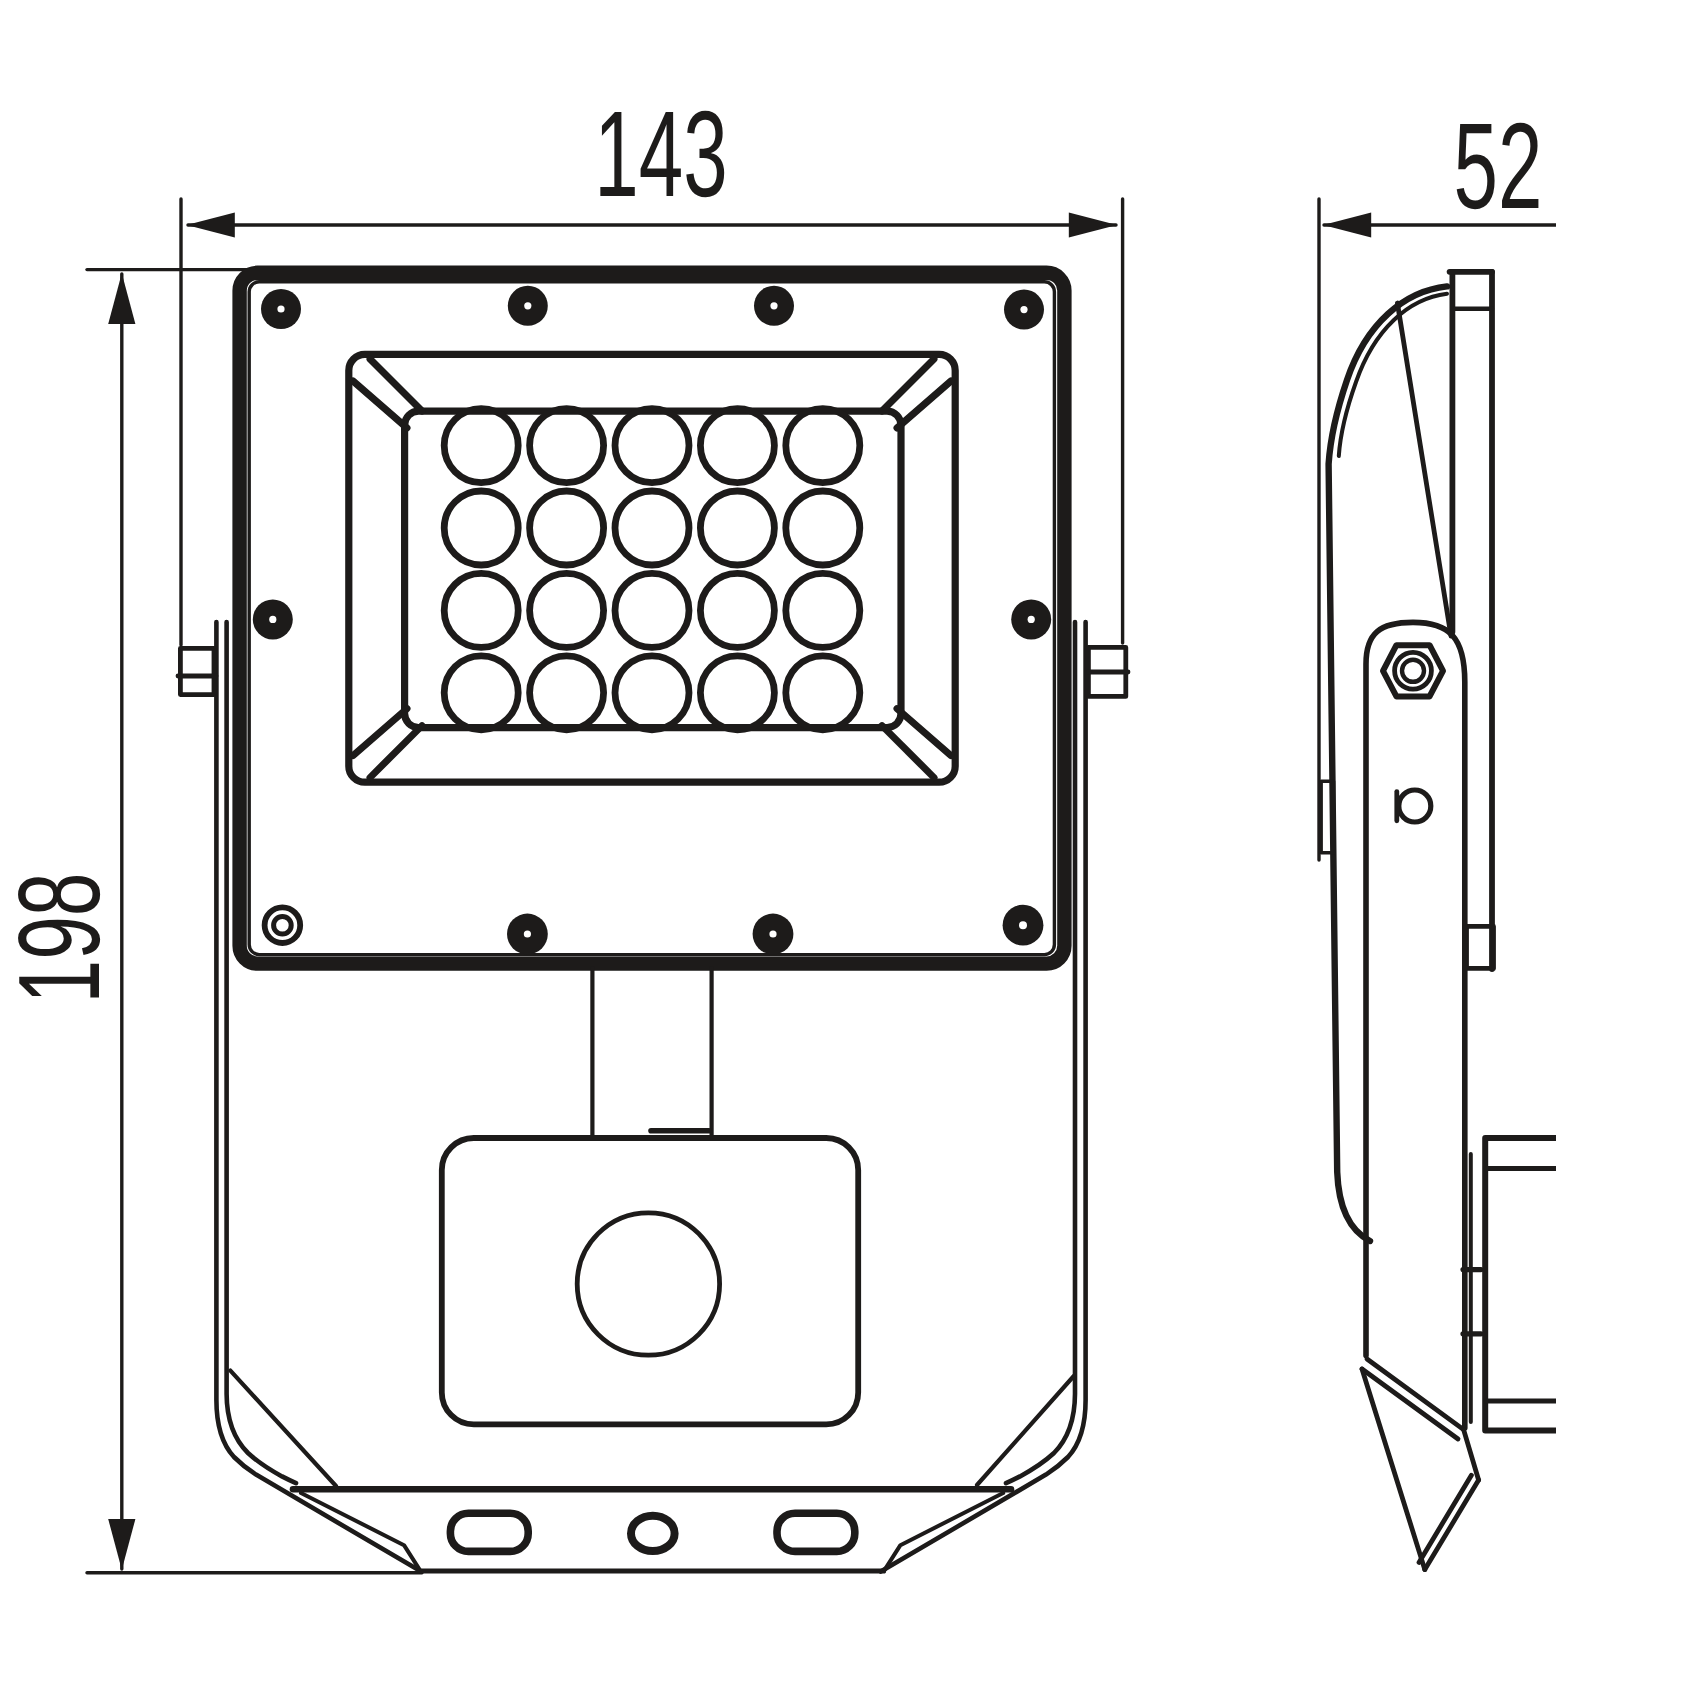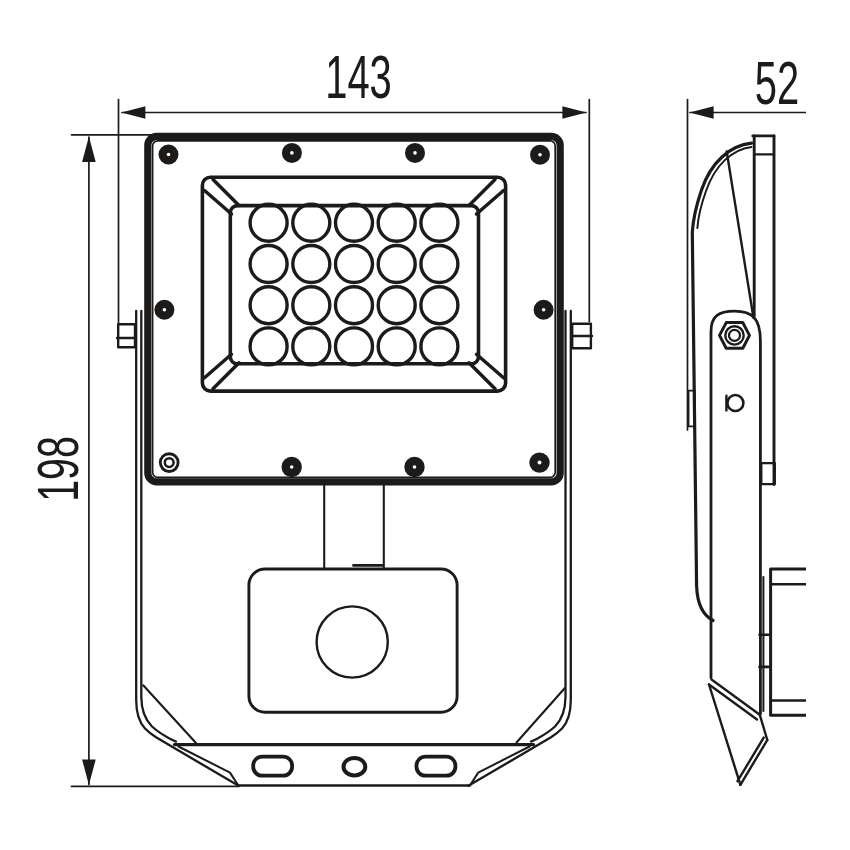--- a/index.html
+++ b/index.html
@@ -1,16 +1,16 @@
 <!DOCTYPE html>
 <html><head>
 <meta charset="utf-8">
 <style>
   html,body{margin:0;padding:0;background:#fff;}
-  .wrap{width:778px;height:850px;position:relative;background:#fff;overflow:hidden;margin-left:28px;}
+  .wrap{width:778px;height:850px;position:relative;background:#fff;overflow:hidden;}
   svg{position:absolute;left:0;top:0;}
   text{font-family:"Liberation Sans", sans-serif;fill:#1d1b1a;}
 </style>
 </head>
 <body>
 <div class="wrap">
 <svg width="850" height="850" viewBox="0 0 850 850" fill="none" stroke="#1d1b1a" stroke-linecap="round" stroke-linejoin="round">
 
 <g stroke-width="1.7">
 

